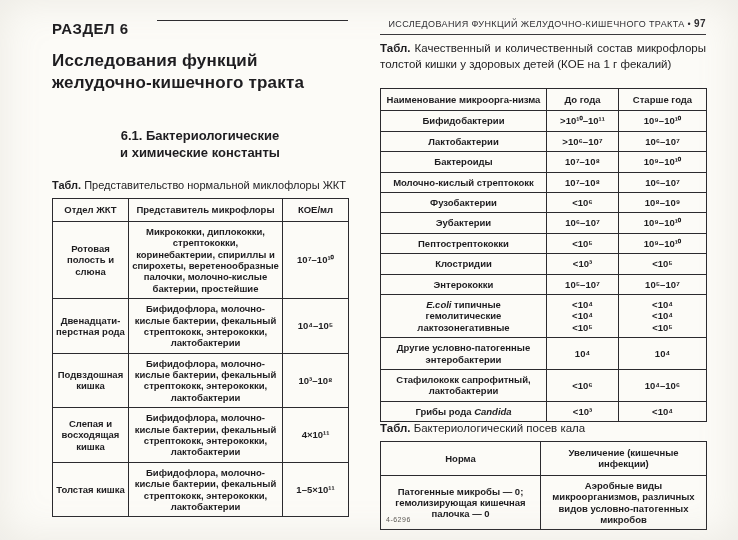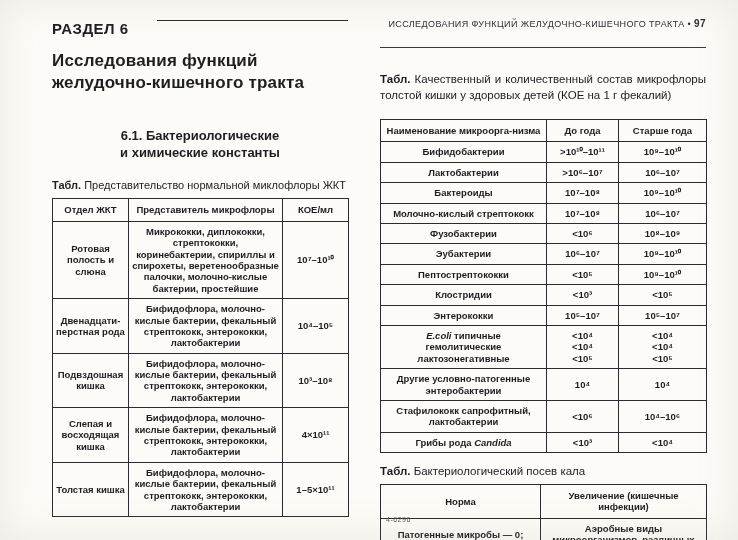--- a/index.html
+++ b/index.html
@@ -41,31 +41,31 @@
   }
   .left-table { margin-top: 6px; }
   .left-table col:nth-child(1){ width: 76px; }
   .left-table col:nth-child(2){ width: 154px; }
   .left-table col:nth-child(3){ width: 66px; }
 
   
   .right-page { position: absolute; left: 380px; top: 18px; width: 326px; }
   .running-head {
     font-size: 9px; letter-spacing: 0.4px; text-align: right; color: #2d2c30;
-    padding-bottom: 18px; border-bottom: 1.6px solid #3a393d;
+    padding-bottom: 5px; border-bottom: 1.6px solid #3a393d;
     white-space: nowrap;
   }
   .running-head .pageno { font-weight: bold; font-size: 10px; }
-  .caption1 { margin-top: 24px; font-size: 11.5px; line-height: 1.35; text-align: justify; }
+  .caption1 { margin-top: 6px; font-size: 11.5px; line-height: 1.35; text-align: justify; }
   .caption1 b, .caption2 b { font-weight: bold; }
   .right-table1 { margin-top: 16px; }
   .right-table1 col:nth-child(1){ width: 166px; }
   .right-table1 col:nth-child(2){ width: 72px; }
   .right-table1 col:nth-child(3){ width: 88px; }
-  .caption2 { margin-top: 12px; font-size: 11.5px; }
+  .caption2 { font-size: 11.5px; }
   .right-table2 { margin-top: 7px; }
   .right-table2 col:nth-child(1){ width: 160px; }
   .right-table2 col:nth-child(2){ width: 166px; }
   .ital { font-style: italic; }
 
   .print-code {
     position: absolute; left: 386px; top: 516px;
     font-size: 7px; color: #5a5752; letter-spacing: 0.5px;
   }
 </style>

